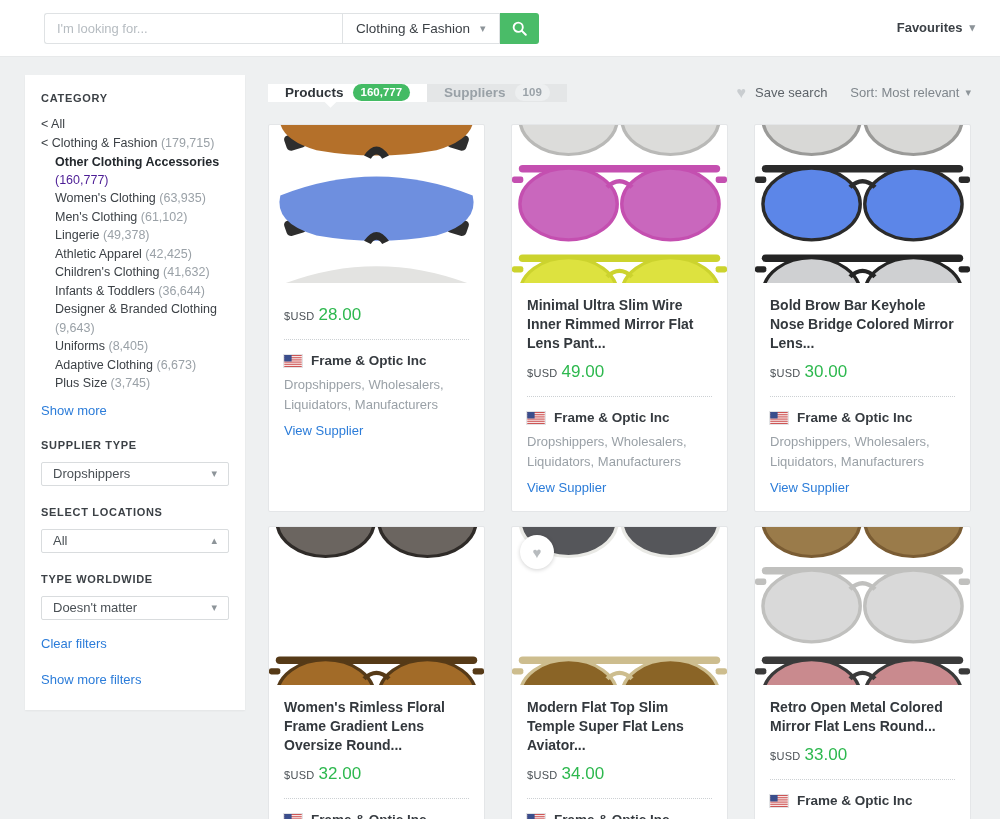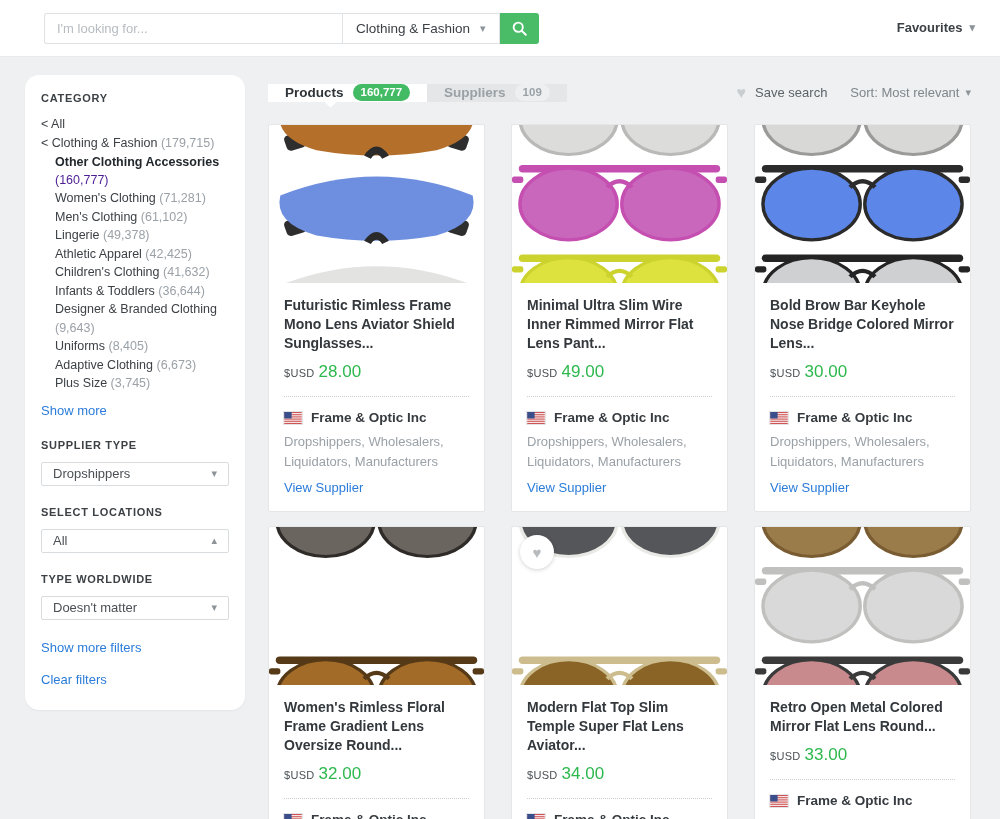--- a/index.html
+++ b/index.html
@@ -11,21 +11,21 @@
   
   .topbar { position:absolute; top:0; left:0; width:1000px; height:57px; background:#fff; border-bottom:1px solid #e7e9ea; z-index:5; }
   .searchwrap { position:absolute; left:30px; top:13px; height:31px; display:flex; align-items:stretch;padding-left:14px; }
   .search-input { width:298px; border:1px solid #dfe2e4; border-right:none; border-radius:3px 0 0 3px; padding:0 12px; font-size:13px; color:#555a5f; outline:none; font-family:inherit; }
   .search-input::placeholder { color:#b6bcc1; }
   .catsel { display:flex; align-items:center; gap:10px; padding:0 13px; border:1px solid #dfe2e4; background:#fff; font-size:13.5px; color:#3c4146; cursor:pointer; white-space:nowrap; }
   .caret { font-size:11px; color:#8d9499; line-height:1; }
   .sbtn { width:39px; background:#4abc68; border:none; border-radius:0 3px 3px 0; display:flex; align-items:center; justify-content:center; cursor:pointer; }
   .fav { position:absolute; right:25px; top:20px; display:flex; align-items:center; gap:7px; font-size:13px; font-weight:bold; color:#3c4146; cursor:pointer; }
   
-  .sidebar { position:absolute; left:25px; top:75px; width:220px; background:#fff; padding:17px 16px 22px; box-shadow:0 1px 2px rgba(0,0,0,.05);border-radius:14px; }
+  .sidebar { position:absolute; left:25px; top:75px; width:220px; background:#fff; padding:17px 16px 22px; box-shadow:0 1px 2px rgba(0,0,0,.05); }
   .shead { font-size:11px; font-weight:bold; letter-spacing:.7px; color:#3c4146; margin:0 0 11px; }
   .catlink { font-size:12.5px; color:#3c4146; line-height:19px; cursor:pointer; }
   .cnt { color:#9aa1a7; }
   .active-cat { margin-left:14px; font-size:12.5px; line-height:18px; font-weight:bold; color:#23282d; cursor:pointer; }
   .active-cnt { margin-left:14px; font-size:12.5px; line-height:18px; color:#4c1d95; }
   .cat-item { margin-left:14px; font-size:12.5px; line-height:18.5px; color:#3c4146; cursor:pointer; }
   .bluelink { color:#2b7cd9; font-size:13px; cursor:pointer; display:inline-block; }
   .showmore { margin-top:10px; }
   .fhead { margin-top:20px; }
   .selbox { border:1px solid #d9dcde; border-radius:2px; height:24px; display:flex; align-items:center; justify-content:space-between; padding:0 11px; font-size:13px; color:#4a5055; background:#fff; cursor:pointer; margin-top:2px; }
@@ -93,21 +93,21 @@
   <div class="catlink">&lt; All</div>
   <div class="catlink">
     <span>&lt; Clothing &amp; Fashion</span>
     <span class="cnt">(179,715)</span>
   </div>
   <div class="active-cat">Other Clothing Accessories</div>
   <div class="active-cnt">(160,777)</div>
   <div id="cat-list">
     <div class="cat-item">
       <span>Women's Clothing</span>
-      <span class="cnt">(71,281)</span>
+      <span class="cnt">(63,935)</span>
     </div>
 
     <div class="cat-item">
       <span>Men's Clothing</span>
       <span class="cnt">(61,102)</span>
     </div>
 
     <div class="cat-item">
       <span>Lingerie</span>
       <span class="cnt">(49,378)</span>
@@ -162,22 +162,22 @@
     <span>All</span>
     <span class="caret">▴</span>
   </div>
 
   <div class="shead fhead">TYPE WORLDWIDE</div>
   <div class="selbox">
     <span>Doesn't matter</span>
     <span class="caret">▾</span>
   </div>
 
+  <div><span class="bluelink clearfilters">Clear filters</span></div>
   <div><span class="bluelink morefilters">Show more filters</span></div>
-  <div><span class="bluelink clearfilters">Clear filters</span></div>
 </aside>
 
 <main class="main">
   <div class="tabsrow">
     <div class="tab active">
       <span>Products</span>
       <span class="badge green">160,777</span>
     </div>
     <div class="tab inactive">
       <span>Suppliers</span>
@@ -206,21 +206,20 @@
             <path d="M 10 67 Q 95 31 180 67 Q 186 93 148 105 Q 95 115 42 105 Q 4 93 10 67 Z" fill="#6e8fdf"></path>
             <path d="M 84 110 Q 95 93 106 110 L 100 113 Q 95 105 90 113 Z" fill="#2a2a2a"></path>
             <rect x="14" y="174" width="18" height="15" rx="4" fill="#cfcfcd" transform="rotate(-18 23 181)"></rect>
             <rect x="158" y="174" width="18" height="15" rx="4" fill="#cfcfcd" transform="rotate(18 167 181)"></rect>
             <path d="M 10 152 Q 95 116 180 152 Q 186 178 148 190 Q 95 200 42 190 Q 4 178 10 152 Z" fill="#e3e3e1"></path>
             <path d="M 84 195 Q 95 178 106 195 L 100 198 Q 95 190 90 198 Z" fill="#2a2a2a"></path>
           </svg>
 
       </div>
       <div class="cbody">
-        <h3 class="ptitle">Futuristic Rimless Frame Mono Lens Aviator Shield Sunglasses...</h3>
         <div class="price">
           <span class="cur">$USD</span>
           <span class="amt">28.00</span>
         </div>
         <div class="dots"></div>
         <div class="supplier">
           <span class="flagwrap">
             <svg width="18" height="12" viewBox="0 0 19 13">
               <rect width="19" height="13" fill="#ffffff"></rect>
               <g fill="#c94747">

